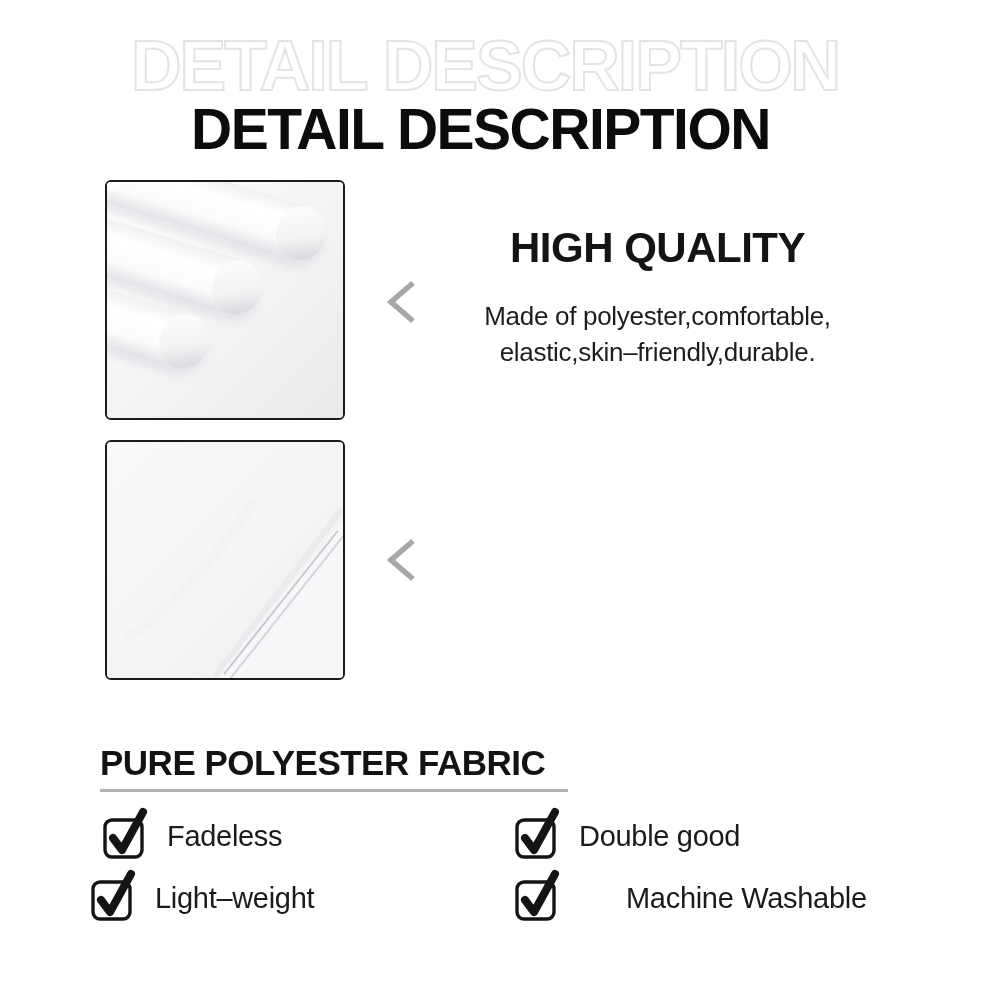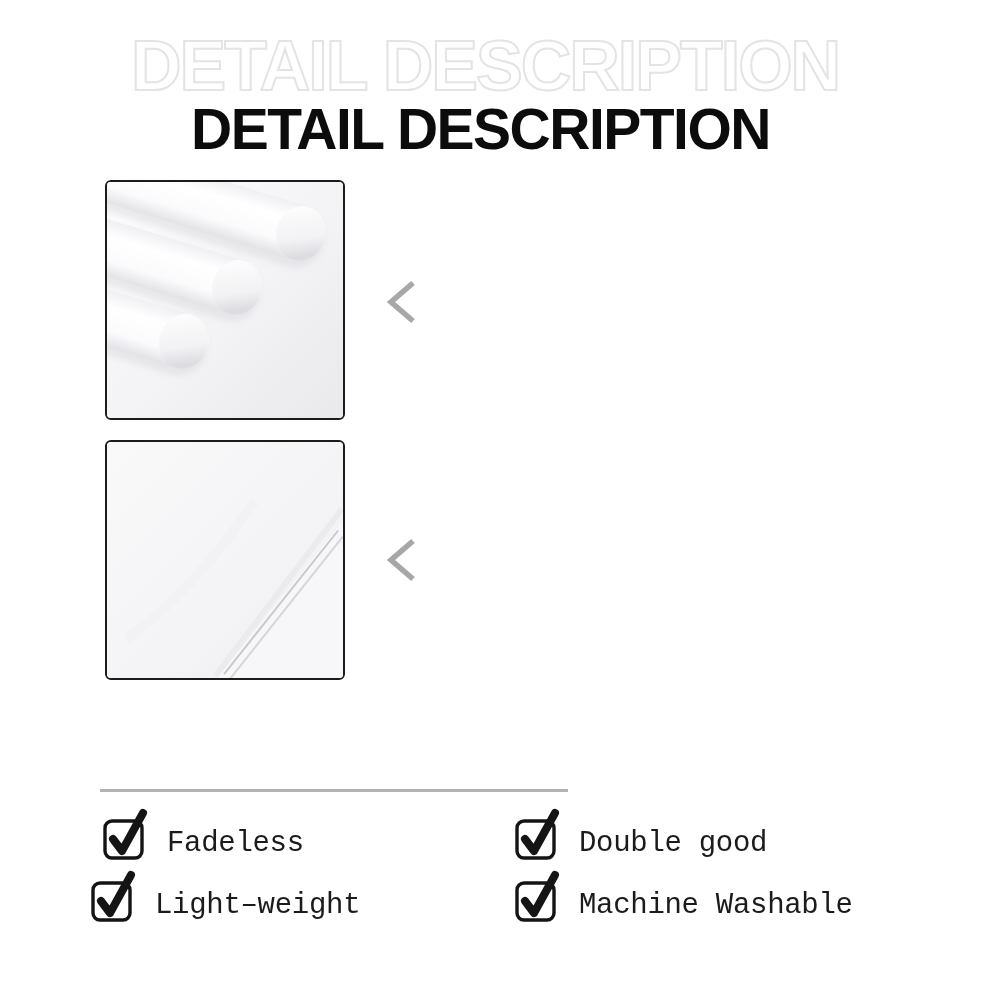--- a/index.html
+++ b/index.html
@@ -43,25 +43,25 @@
   .body-line { display:block; white-space:nowrap; }
   
   .features-heading {
     position:absolute; left:100px; top:742px; margin:0; white-space:nowrap;
     font-size:35px; font-weight:bold; letter-spacing:-0.5px; line-height:1.2; color:#131313;
   }
   .heading-underline {
     position:absolute; left:100px; top:789px; width:468px; height:2.5px;
     background:var(--underline,#b3b3b3);
   }
-  .feature-item { position:absolute; display:flex; align-items:flex-end; height:48px;font-family:Liberation Mono, monospace; }
+  .feature-item { position:absolute; display:flex; align-items:center; height:48px; }
   #feature-0 { left:102px; top:812px; }
   #feature-1 { left:90px; top:874px; }
   #feature-2 { left:514px; top:812px; }
-  #feature-3 { left:514px; top:874px; }
+  #feature-3 { left:514px; top:874px;gap:47px; }
   .checkbox { width:46px; height:46px; overflow:visible; flex:0 0 auto; }
   .feature-label { margin-left:19px; font-size:29px; letter-spacing:-0.3px; color:#1b1b1d; white-space:nowrap; }
 </style>
 </head>
 <body>
 
 <div class="page">
 
   <div class="ghost-title">DETAIL DESCRIPTION</div>
   <h1 class="main-title">DETAIL DESCRIPTION</h1>
@@ -107,20 +107,27 @@
       </g>
     </svg>
   </div>
 
   <div class="chevron" id="chevron-1">
     <svg viewBox="0 0 30 44" width="32" height="44" aria-hidden="true">
       <polyline points="26,3 4,22 26,41" fill="none" stroke="var(--chevron,#a7a7a7)" stroke-width="5.5"></polyline>
     </svg>
   </div>
 
+  <div class="text-col" id="col-1">
+    <h2 class="section-heading">HIGH QUALITY</h2>
+    <p class="section-body">
+      <span class="body-line">Made of polyester,comfortable,</span>
+      <span class="body-line">elastic,skin–friendly,durable.</span>
+    </p>
+  </div>
 
   <div class="photo" id="photo-2">
     <svg viewBox="0 0 240 240" preserveAspectRatio="xMidYMid slice" aria-hidden="true">
       <defs>
         <linearGradient id="bg2" x1="0" y1="0" x2="1" y2="1">
           <stop offset="0" stop-color="#f9f9fa"></stop>
             <stop offset="0.6" stop-color="#f4f4f6"></stop>
             <stop offset="1" stop-color="#ededf0"></stop>
         </linearGradient>
       </defs>
@@ -134,20 +141,21 @@
     </svg>
   </div>
 
   <div class="chevron" id="chevron-2">
     <svg viewBox="0 0 30 44" width="32" height="44" aria-hidden="true">
       <polyline points="26,3 4,22 26,41" fill="none" stroke="var(--chevron,#a7a7a7)" stroke-width="5.5"></polyline>
     </svg>
   </div>
 
 
+  <h2 class="features-heading">PURE POLYESTER FABRIC</h2>
   <div class="heading-underline"></div>
 
   <div class="feature-item" id="feature-0">
     <svg class="checkbox" viewBox="0 0 46 46" aria-hidden="true">
       <rect x="3" y="7" width="37" height="37" rx="7" fill="#ffffff" stroke="var(--checkbox,#141414)" stroke-width="3.4"></rect>
       <path d="M11 25 L20 37 L41 -1" fill="none" stroke="var(--checkbox,#141414)" stroke-width="8" stroke-linecap="round" stroke-linejoin="round"></path>
     </svg>
     <span class="feature-label">Fadeless</span>
   </div>
 

